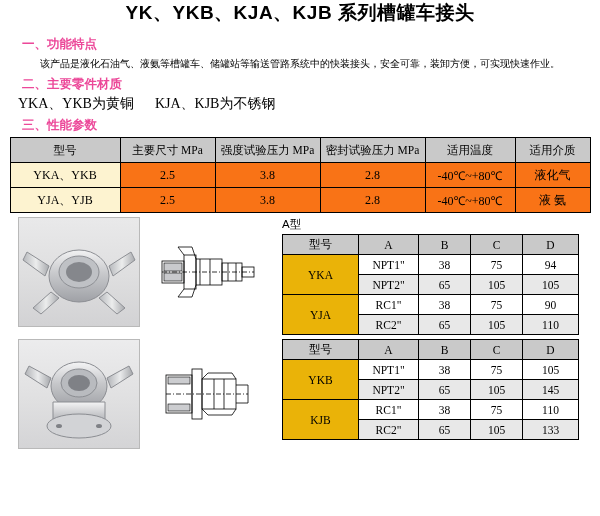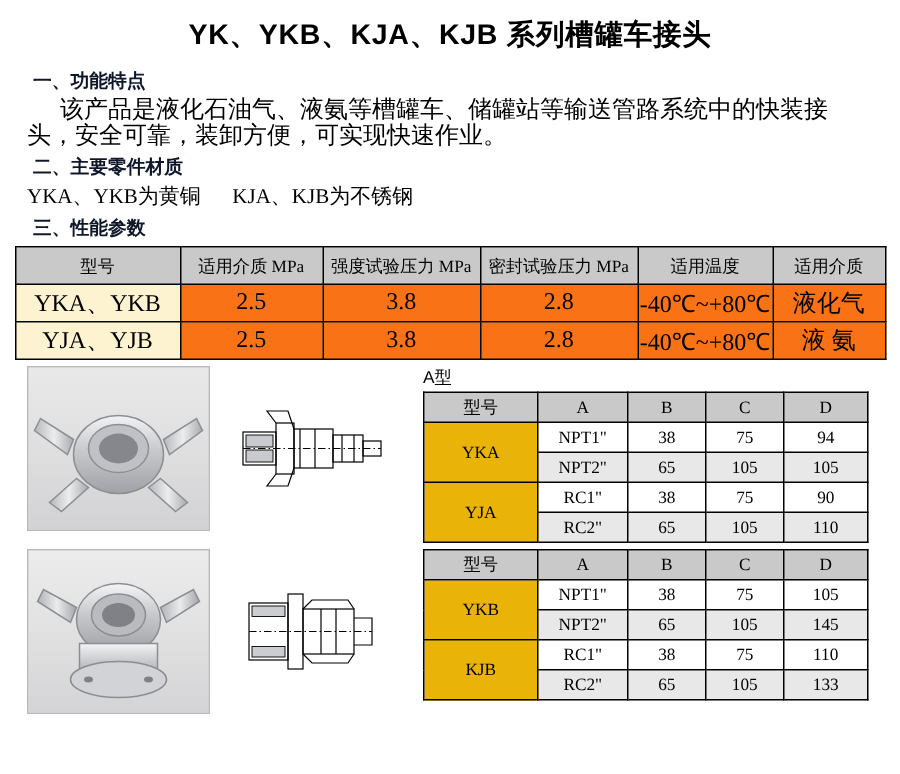--- a/index.html
+++ b/index.html
@@ -18,33 +18,32 @@
   .page {
     position: relative;
     width: 600px;
     height: 516px;
   }
   .title {
     text-align: center;
     font-size: 19px;
     font-weight: bold;
     letter-spacing: 0.5px;
-    padding-top: 10px;
     padding-bottom: 6px;
     font-family: "Liberation Sans", sans-serif;
   }
   .section-head {
-    color: #0f172a;
+    color: #ec4899;
     font-weight: bold;
     font-size: 12.5px;
     margin: 4px 0 2px 22px;
     font-family: "Liberation Sans", sans-serif;
   }
   .body-text {
-    font-size: 16px;
+    font-size: 10px;
     line-height: 17px;
     margin: 0 18px 0 18px;
     text-indent: 0;
   }
   .indent-text {
     text-indent: 22px;
   }
   .mat-line {
     font-size: 14px;
     margin: 0 18px 0 18px;
@@ -55,21 +54,21 @@
     border-collapse: collapse;
   }
   .spec-table {
     width: 560px;
     margin: 3px auto 0 auto;
     table-layout: fixed;
   }
   .spec-table th, .spec-table td {
     border: 1px solid #000000;
     text-align: center;
-    font-size: 16px;
+    font-size: 12px;
     height: 24px;
     padding: 0;
   }
   .spec-table thead th {
     background: #c9c9c9;
     font-weight: normal;
     font-size: 11.5px;
   }
   .spec-table tbody td {
     background: #f97316;
@@ -157,21 +156,21 @@
       <col style="width:110px">
       <col style="width:95px">
       <col style="width:105px">
       <col style="width:105px">
       <col style="width:90px">
       <col style="width:75px">
     </colgroup>
     <thead>
       <tr>
         <th>型号</th>
-        <th>适用介质 MPa</th>
+        <th>主要尺寸 MPa</th>
         <th>强度试验压力 MPa</th>
         <th>密封试验压力 MPa</th>
         <th>适用温度</th>
         <th>适用介质</th>
       </tr>
     </thead>
     <tbody>
       <tr>
         <td class="first">YKA、YKB</td>
         <td>2.5</td>

